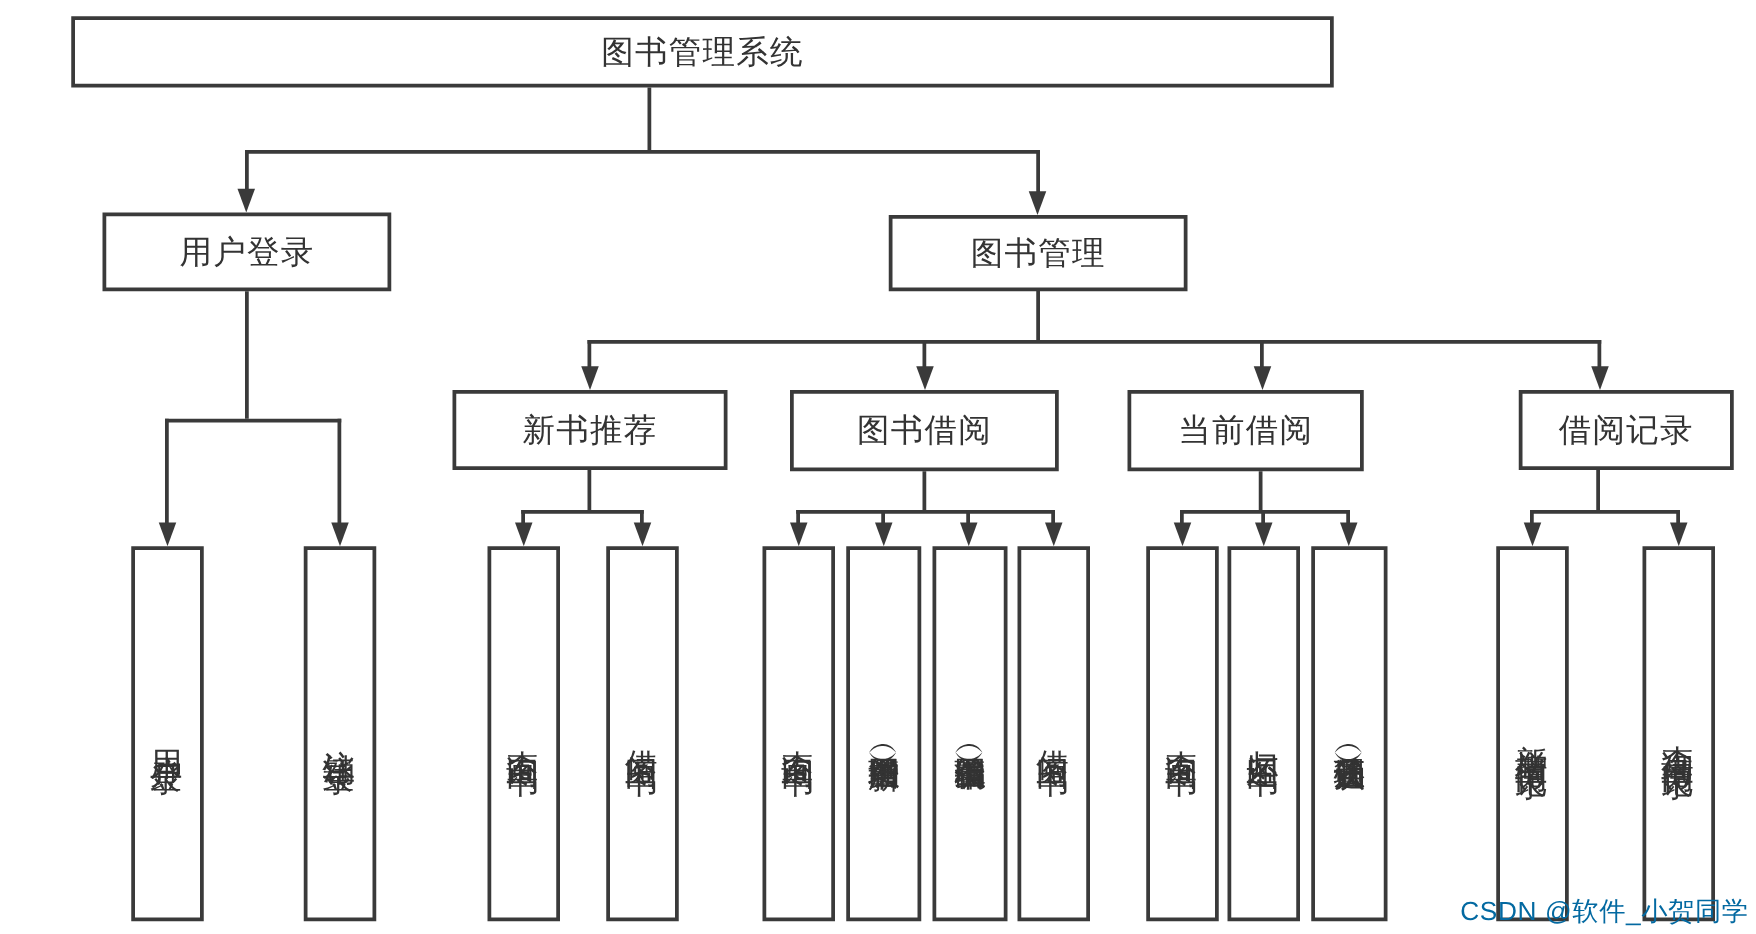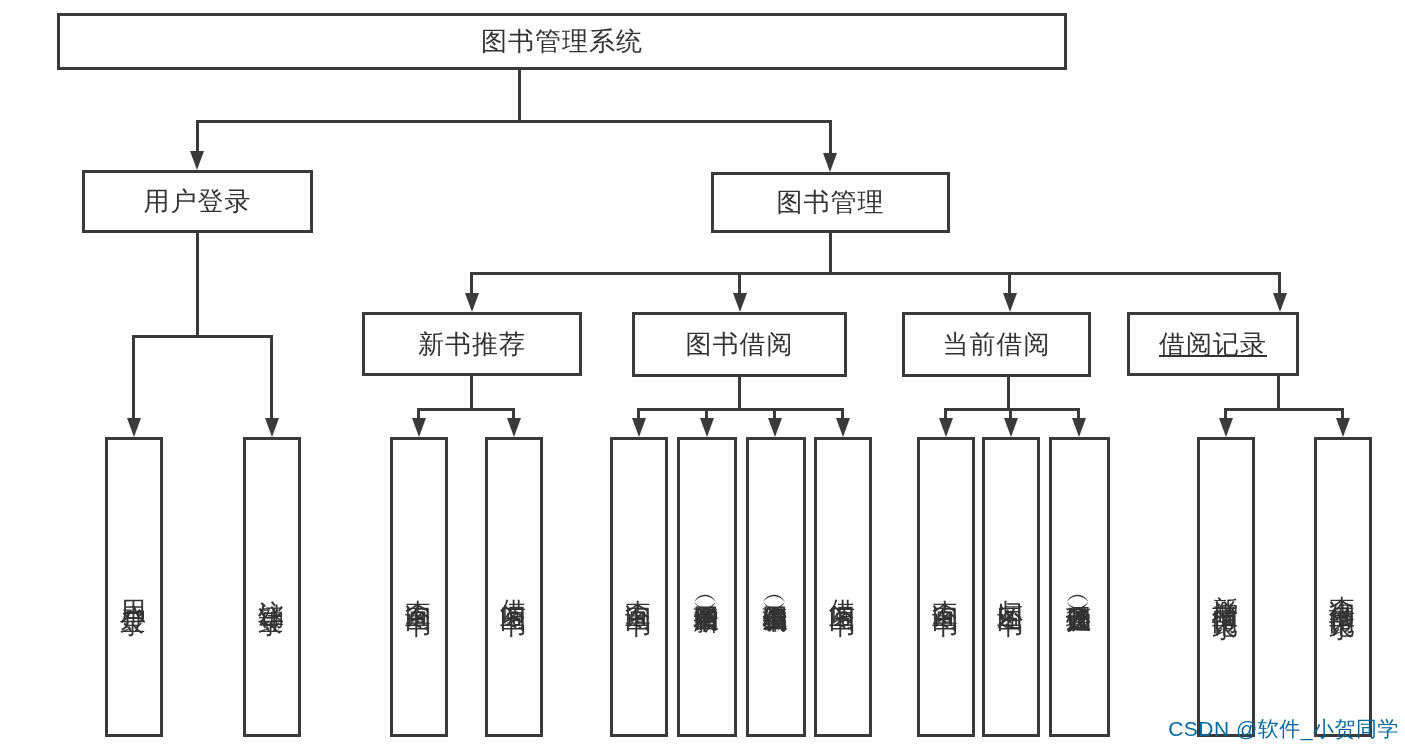--- a/index.html
+++ b/index.html
@@ -93,21 +93,21 @@
   <div class="lv" style="left:738px; top:272px; height:25px;"></div>
   <div class="arr" style="left:733px; top:293px;"></div>
   <div class="lv" style="left:1008px; top:272px; height:25px;"></div>
   <div class="arr" style="left:1003px; top:293px;"></div>
   <div class="lv" style="left:1278px; top:272px; height:25px;"></div>
   <div class="arr" style="left:1273px; top:293px;"></div>
 
   <div class="node" style="left:362px; top:312px; width:220px; height:64px;font-family:Liberation Serif, serif;">新书推荐</div>
   <div class="node" style="left:632px; top:312px; width:215px; height:65px;">图书借阅</div>
   <div class="node" style="left:902px; top:312px; width:189px; height:65px;">当前借阅</div>
-  <div class="node" style="left:1127px; top:312px; width:172px; height:64px;text-decoration:underline;">借阅记录</div>
+  <div class="node" style="left:1215px; top:312px; width:172px; height:64px;">借阅记录</div>
 
   <div class="lv" style="left:470px; top:376px; height:32px;"></div>
   <div class="lh" style="left:417px; top:408px; width:98px;"></div>
   <div class="lv" style="left:417px; top:408px; height:13px;"></div>
   <div class="arr" style="left:412px; top:418px;"></div>
   <div class="lv" style="left:512px; top:408px; height:13px;"></div>
   <div class="arr" style="left:507px; top:418px;"></div>
 
   <div class="lv" style="left:738px; top:377px; height:31px;"></div>
   <div class="lh" style="left:637px; top:408px; width:207px;"></div>

